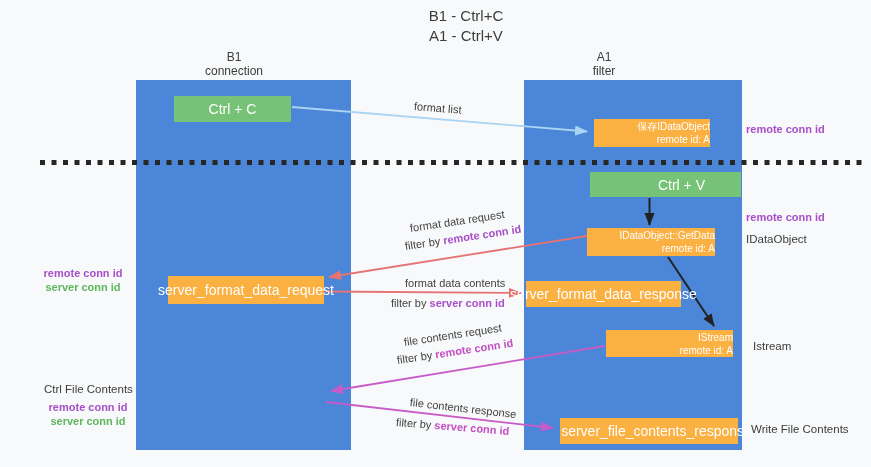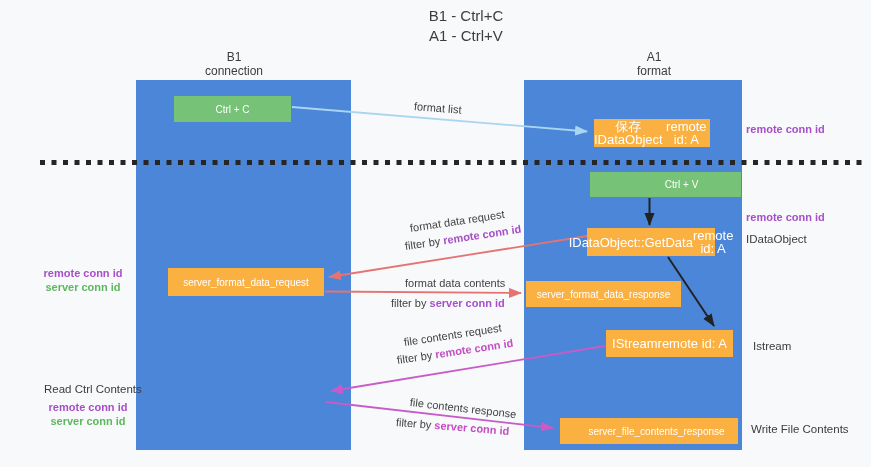--- a/index.html
+++ b/index.html
@@ -8,24 +8,24 @@
 
   .title{position:absolute;left:300px;top:6px;width:300px;text-align:center;
          font-size:15px;line-height:20px;color:#3d3d3d;}
 
   .lifeline-header{position:absolute;text-align:center;font-size:12px;line-height:14px;color:#3c3c3c;}
   .lifeline{position:absolute;top:80px;height:370px;background:#4c86d8;z-index:1;}
 
   svg.arrows{position:absolute;left:0;top:0;z-index:2;}
 
   .box{position:absolute;display:flex;align-items:center;justify-content:center;
-       color:#ffffff;text-align:center;z-index:3;font-size:10px;}
+       color:#ffffff;text-align:center;z-index:3;font-size:14px;}
   .green{background:#76c276;}
   .orange{background:#fbb042;}
-  .two-line{flex-direction:row;font-size:13px;line-height:13px;}
+  .two-line{flex-direction:column;font-size:10px;line-height:13px;align-items:flex-end;}
 
   .lbl{position:absolute;font-size:11.5px;color:#3c3c3c;z-index:3;white-space:nowrap;}
   .albl{position:absolute;font-size:11px;color:#424242;z-index:3;white-space:nowrap;
         transform-origin:left center;}
   .purple{color:#a74fc9;font-weight:bold;}
   .magenta{color:#c44fc4;font-weight:bold;}
   .greentxt{color:#5cb85c;font-weight:bold;}
   .rot-up{transform:rotate(-8.5deg);}
   .rot-dn1{transform:rotate(6.5deg);}
   .rot-dn2{transform:rotate(4.5deg);}
@@ -40,23 +40,23 @@
 
   <div class="title">
     <div>B1 - Ctrl+C</div>
     <div>A1 - Ctrl+V</div>
   </div>
 
   <div class="lifeline-header" style="left:168px;top:50px;width:100px;">
     <div>B1</div>
     <div>connection</div>
   </div>
-  <div class="lifeline-header" style="left:588px;top:50px;width:100px;">
+  <div class="lifeline-header" style="left:538px;top:50px;width:100px;">
     <div>A1</div>
-    <div>format</div>
+    <div>filter</div>
   </div>
 
   <div class="lifeline" style="left:120px;width:215px;"></div>
   <div class="lifeline" style="left:508px;width:218px;"></div>
 
   <svg class="arrows" width="871" height="467">
     <defs>
       <marker id="m-sky" markerUnits="userSpaceOnUse" markerWidth="14" markerHeight="11" refX="12" refY="5" orient="auto">
         <polygon points="0,0 13,5 0,10" fill="#a9d5f2"></polygon>
       </marker>
@@ -99,21 +99,21 @@
 
   <div class="box green" style="left:574px;top:172px;width:119px;height:25px;padding-left:32px;">
     <span>Ctrl + V</span>
   </div>
 
   <div class="box orange two-line" style="left:571px;top:228px;width:128px;height:28px;">
     <span>IDataObject::GetData</span>
     <span>remote id: A</span>
   </div>
 
-  <div class="box orange" style="left:152px;top:268px;width:156px;height:28px;">
+  <div class="box orange" style="left:152px;top:276px;width:156px;height:28px;">
     <span>server_format_data_request</span>
   </div>
 
   <div class="box orange" style="left:510px;top:281px;width:155px;height:26px;">
     <span>server_format_data_response</span>
   </div>
 
   <div class="box orange two-line" style="left:590px;top:330px;width:127px;height:27px;">
     <span>IStream</span>
     <span>remote id: A</span>
@@ -154,20 +154,20 @@
   <div class="lbl purple" style="left:730px;top:211px;font-size:11px;">remote conn id</div>
   <div class="lbl" style="left:730px;top:233px;">IDataObject</div>
   <div class="lbl" style="left:737px;top:340px;">Istream</div>
   <div class="lbl" style="left:735px;top:423px;">Write File Contents</div>
 
   <div class="side-group" style="left:17px;top:266px;">
     <div class="purple">remote conn id</div>
     <div class="greentxt">server conn id</div>
   </div>
 
-  <div class="lbl" style="left:28px;top:383px;">Read Ctrl Contents</div>
+  <div class="lbl" style="left:28px;top:383px;">Ctrl File Contents</div>
 
   <div class="side-group" style="left:22px;top:400px;">
     <div class="purple">remote conn id</div>
     <div class="greentxt">server conn id</div>
   </div>
 
 </div>
 
 </body></html>

